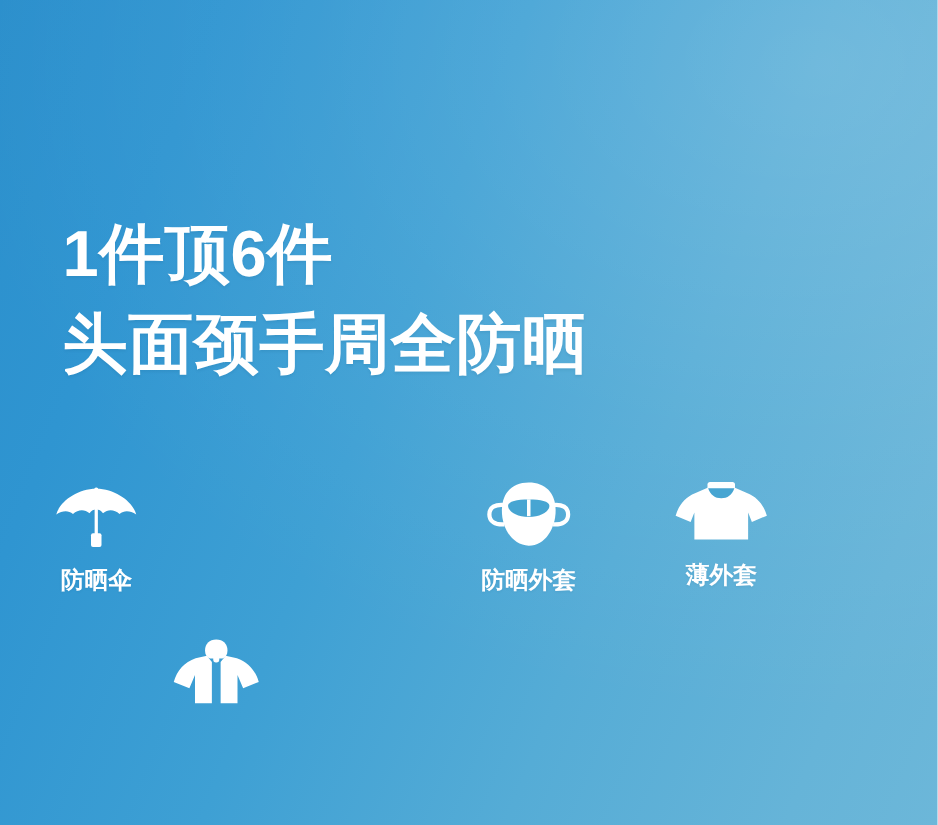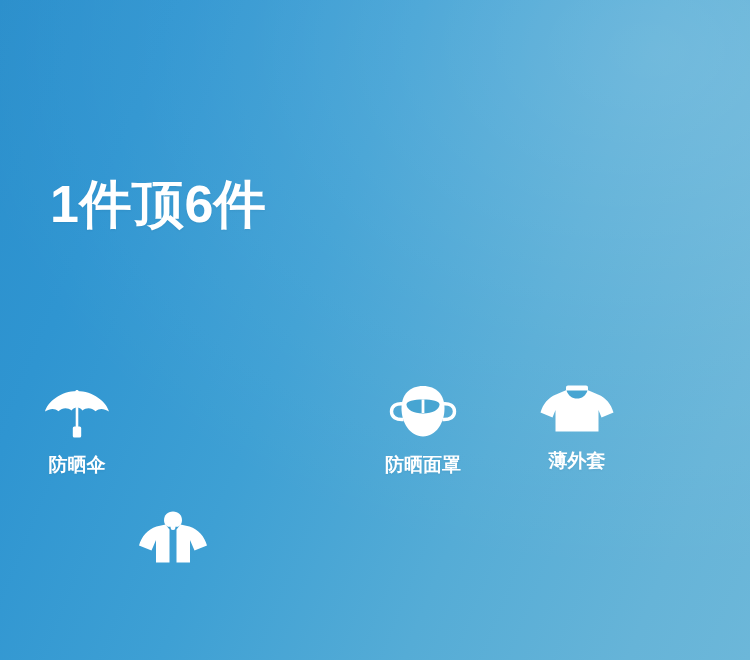--- a/index.html
+++ b/index.html
@@ -101,20 +101,21 @@
 
   svg { display: block; }
 </style>
 </head>
 <body>
 
 <div id="banner">
 
   <div class="headline">
     <div class="headline-line">1件顶6件</div>
+    <div class="headline-line">头面颈手周全防晒</div>
   </div>
 
   <div class="features">
 
     <div class="feature row-0 col-0">
       <div class="feature-icon">
         <svg width="72" height="56" viewBox="0 0 72 56" aria-hidden="true">
           <g fill="#ffffff">
             <rect x="34.4" y="6" width="3.2" height="6" rx="1.4"></rect>
             <path d="M36 7 C20 7 6.5 18 4 27.5 C9 24.5 13.5 24 17.4 27.2 C21.5 23.6 26.5 23.2 30.6 26.6 C32.2 24.4 33.8 23.6 36 23.6 C38.2 23.6 39.8 24.4 41.4 26.6 C45.5 23.2 50.5 23.6 54.6 27.2 C58.5 24 63 24.5 68 27.5 C65.5 18 52 7 36 7 Z"></path>
@@ -132,21 +133,21 @@
         <svg width="80" height="56" viewBox="0 0 80 56" aria-hidden="true">
           <g fill="none" stroke="#ffffff" stroke-width="3.4">
             <path d="M21 20 C13 19 8.5 22 8.5 27.5 C8.5 33 13 36 20.5 35.5"></path>
             <path d="M59 20 C67 19 71.5 22 71.5 27.5 C71.5 33 67 36 59.5 35.5"></path>
           </g>
           <path fill="#ffffff" d="M40 2 C26.5 2 18.5 10.5 18.5 24.5 C18.5 38.5 27 52.5 40 52.5 C53 52.5 61.5 38.5 61.5 24.5 C61.5 10.5 53.5 2 40 2 Z"></path>
           <path fill="#47a5d2" d="M23.5 20.5 C23.5 17 30.5 15.5 40 15.5 C49.5 15.5 56.5 17 56.5 20.5 C56.5 25.5 49.5 29.5 40 29.5 C30.5 29.5 23.5 25.5 23.5 20.5 Z"></path>
           <rect x="38.6" y="15.5" width="2.8" height="13.5" fill="#ffffff"></rect>
         </svg>
       </div>
-      <div class="feature-label">防晒面罩</div>
+      <div class="feature-label">防晒外套</div>
     </div>
 
     <div class="feature row-1 col-0">
       <div class="feature-icon">
         <svg width="78" height="54" viewBox="0 0 78 54" aria-hidden="true">
           <g fill="#ffffff">
             <path d="M30 3.5 L48 3.5 C49.2 3.5 50 4.3 50 5.5 L50 10 L28 10 L28 5.5 C28 4.3 28.8 3.5 30 3.5 Z"></path>
             <path d="M28.5 8 L49.5 8 L60 12.5 C68 15.8 73 22 75.5 30.5 L63.5 35.5 L60.5 28 L60.5 49.5 L17.5 49.5 L17.5 28 L14.5 35.5 L2.5 30.5 C5 22 10 15.8 18 12.5 Z"></path>
           </g>
           <path fill="#47a5d2" d="M28.5 8.5 C30.5 14 34 16.5 39 16.5 C44 16.5 47.5 14 49.5 8.5 Z"></path>

